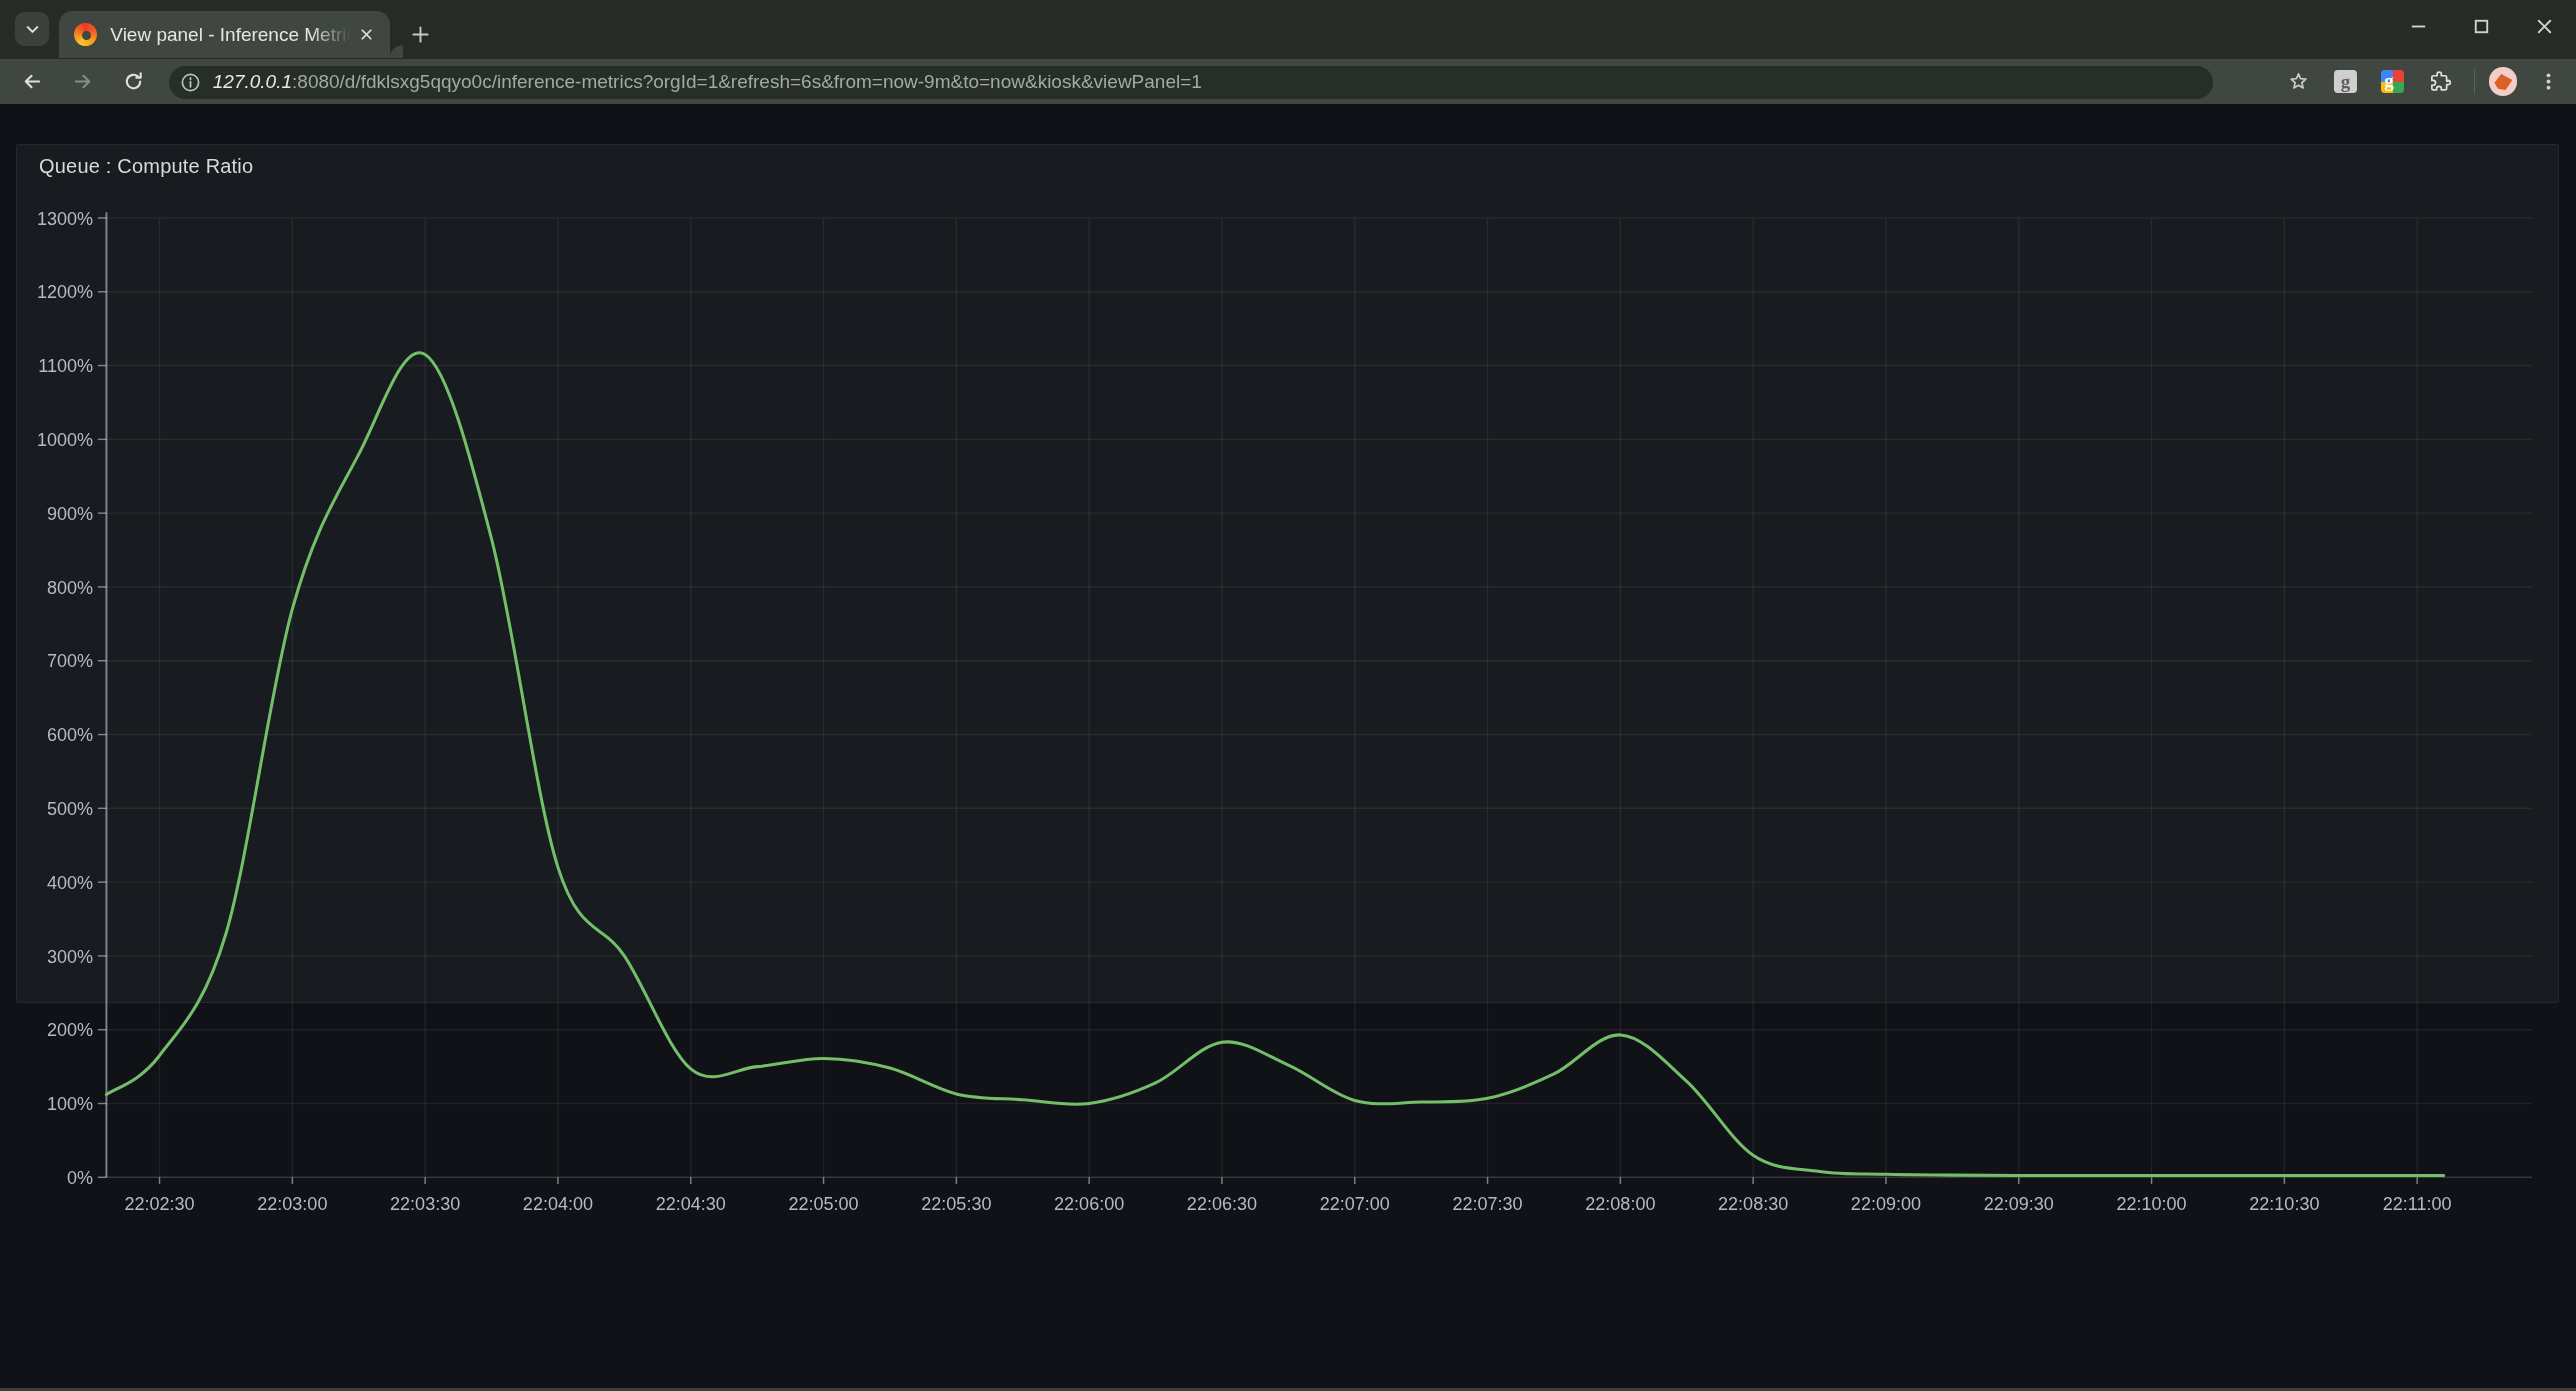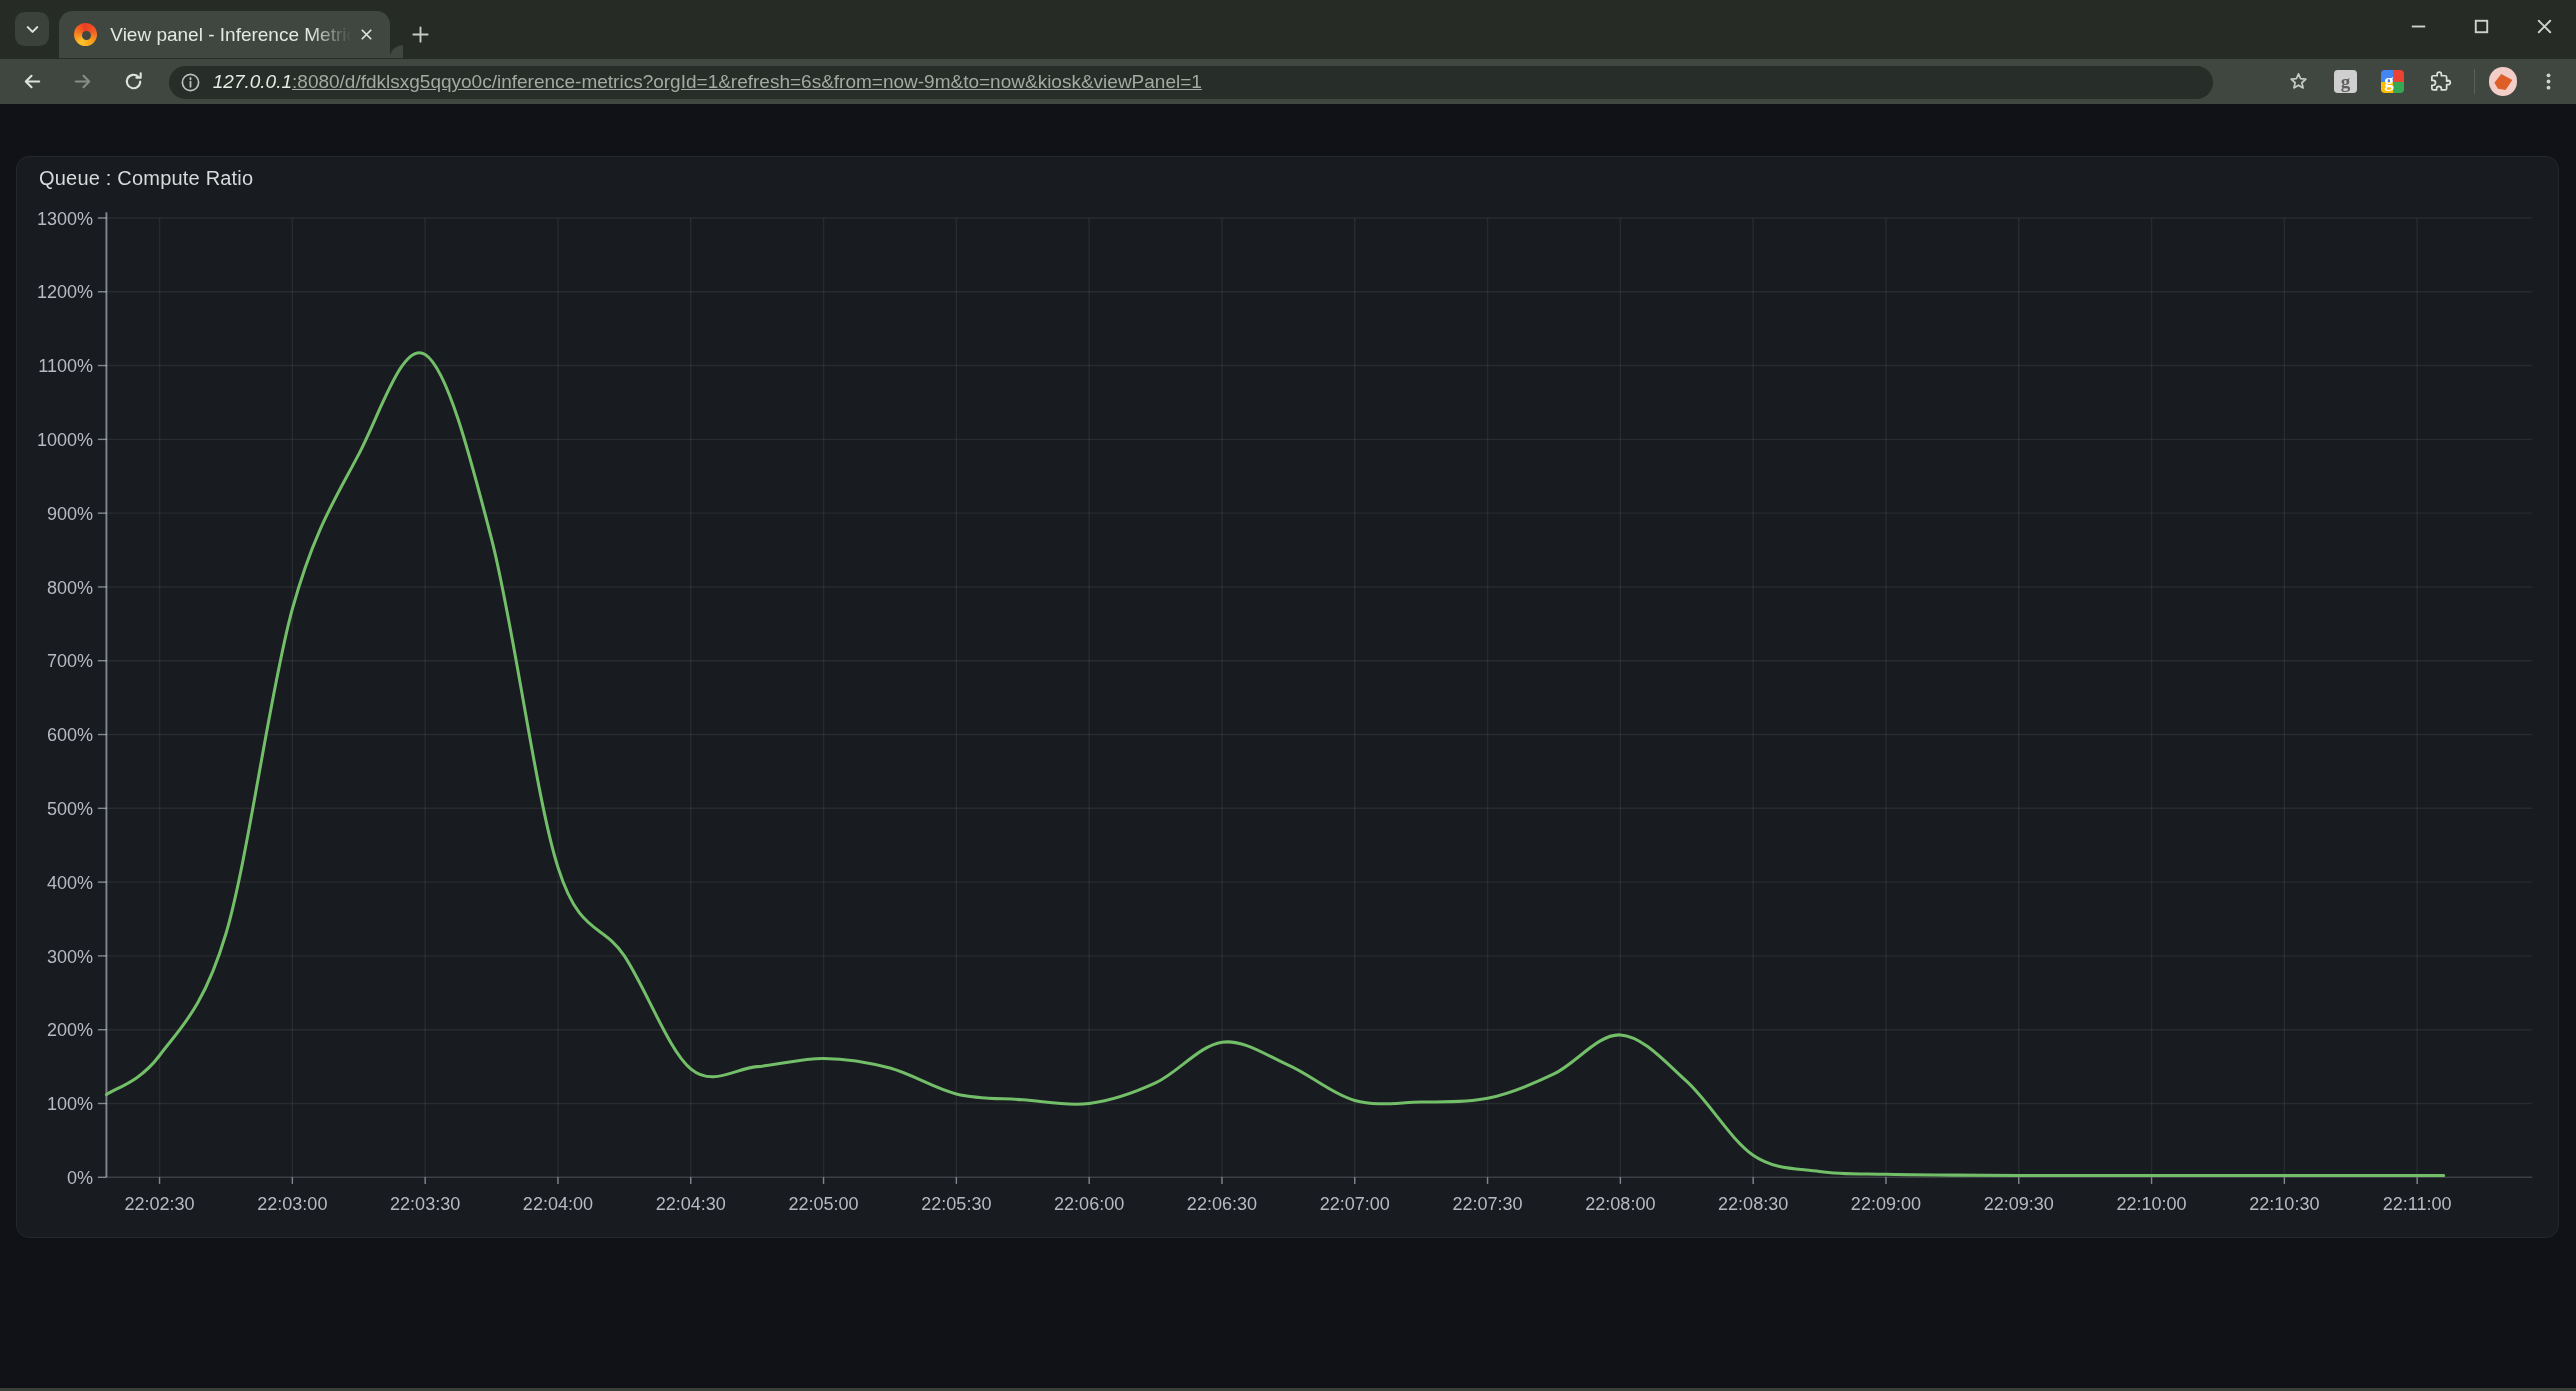--- a/index.html
+++ b/index.html
@@ -32,40 +32,40 @@
   .win-btn{width:63px;height:53px;display:flex;align-items:center;justify-content:center;}
 
   
   .toolbar{position:absolute;left:0;top:59px;width:2576px;height:46px;background:#3f4740;}
   .nav-btn{position:absolute;top:5.7px;width:34px;height:34px;border-radius:50%;
     display:flex;align-items:center;justify-content:center;}
   .omnibox{position:absolute;left:169px;top:6.6px;width:2044px;height:33px;border-radius:17px;
     background:#272d28;display:flex;align-items:center;padding-left:11.4px;box-sizing:border-box;}
   .url{margin-left:11.4px;font-size:19px;white-space:nowrap;overflow:hidden;}
   .url .host{color:#e6e9e4;font-style:italic;}
-  .url .rest{color:#a2aaa2;text-decoration:underline;}
+  .url .rest{color:#a2aaa2;}
   .tb-right{position:absolute;right:0;top:5.7px;height:34px;display:flex;align-items:center;}
   .tb-icon{width:36px;height:34px;display:flex;align-items:center;justify-content:center;margin-right:11.4px;}
   .ext-badge{width:23px;height:23px;border-radius:3.8px;overflow:hidden;position:relative;}
   .ext-gray{background:#cfcfcf;display:flex;align-items:center;justify-content:center;
     color:#5f5f5f;font-family:"Liberation Serif",serif;font-size:19px;font-weight:bold;}
   .ext-color{display:grid;grid-template:1fr 1fr / 1fr 1fr;}
   .ext-color i:nth-child(1){background:#4285f4;}.ext-color i:nth-child(2){background:#ea4335;}
   .ext-color i:nth-child(3){background:#fbbc05;}.ext-color i:nth-child(4){background:#34a853;}
   .ext-color b{position:absolute;left:2.8px;top:0px;color:#fff;font-family:"Liberation Serif",serif;
     font-size:19px;font-weight:bold;}
   .divider{width:1.9px;height:25px;background:#5a615a;margin:0 13.3px 0 3.8px;}
   .avatar{width:28.5px;height:28.5px;border-radius:50%;background:#f3cdc7;position:relative;overflow:hidden;margin-right:13.3px;}
   .avatar::after{content:"";position:absolute;left:5.7px;top:6.6px;width:18px;height:16px;background:#dd5f27;
     clip-path:polygon(0% 55%,38% 0%,100% 38%,62% 100%,20% 92%);}
 
   
   .content{position:absolute;left:0;top:104px;width:2576px;height:1287px;background:#111217;}
-  .panel{position:absolute;left:16px;top:40px;width:2543px;height:1082px;background:#181b1f;
-    border:0.9px solid #25272d;border-radius:13px;box-sizing:border-box;margin-top:12px;}
+  .panel{position:absolute;left:16px;top:40px;width:2543px;height:859px;background:#181b1f;
+    border:0.9px solid #25272d;border-radius:2px;box-sizing:border-box;}
   .panel-title{position:absolute;left:22px;top:9.5px;font-size:20px;font-weight:500;color:#d8d9da;letter-spacing:0.2px;}
   #chart-svg{position:absolute;left:0;top:0;}
   .bottom-edge{position:absolute;left:0;bottom:0;width:2576px;height:3.8px;background:#3b3f3a;}
   svg text{font-family:"Liberation Sans",sans-serif;}
 </style>
 </head>
 <body>
 
 <div class="window">
 

